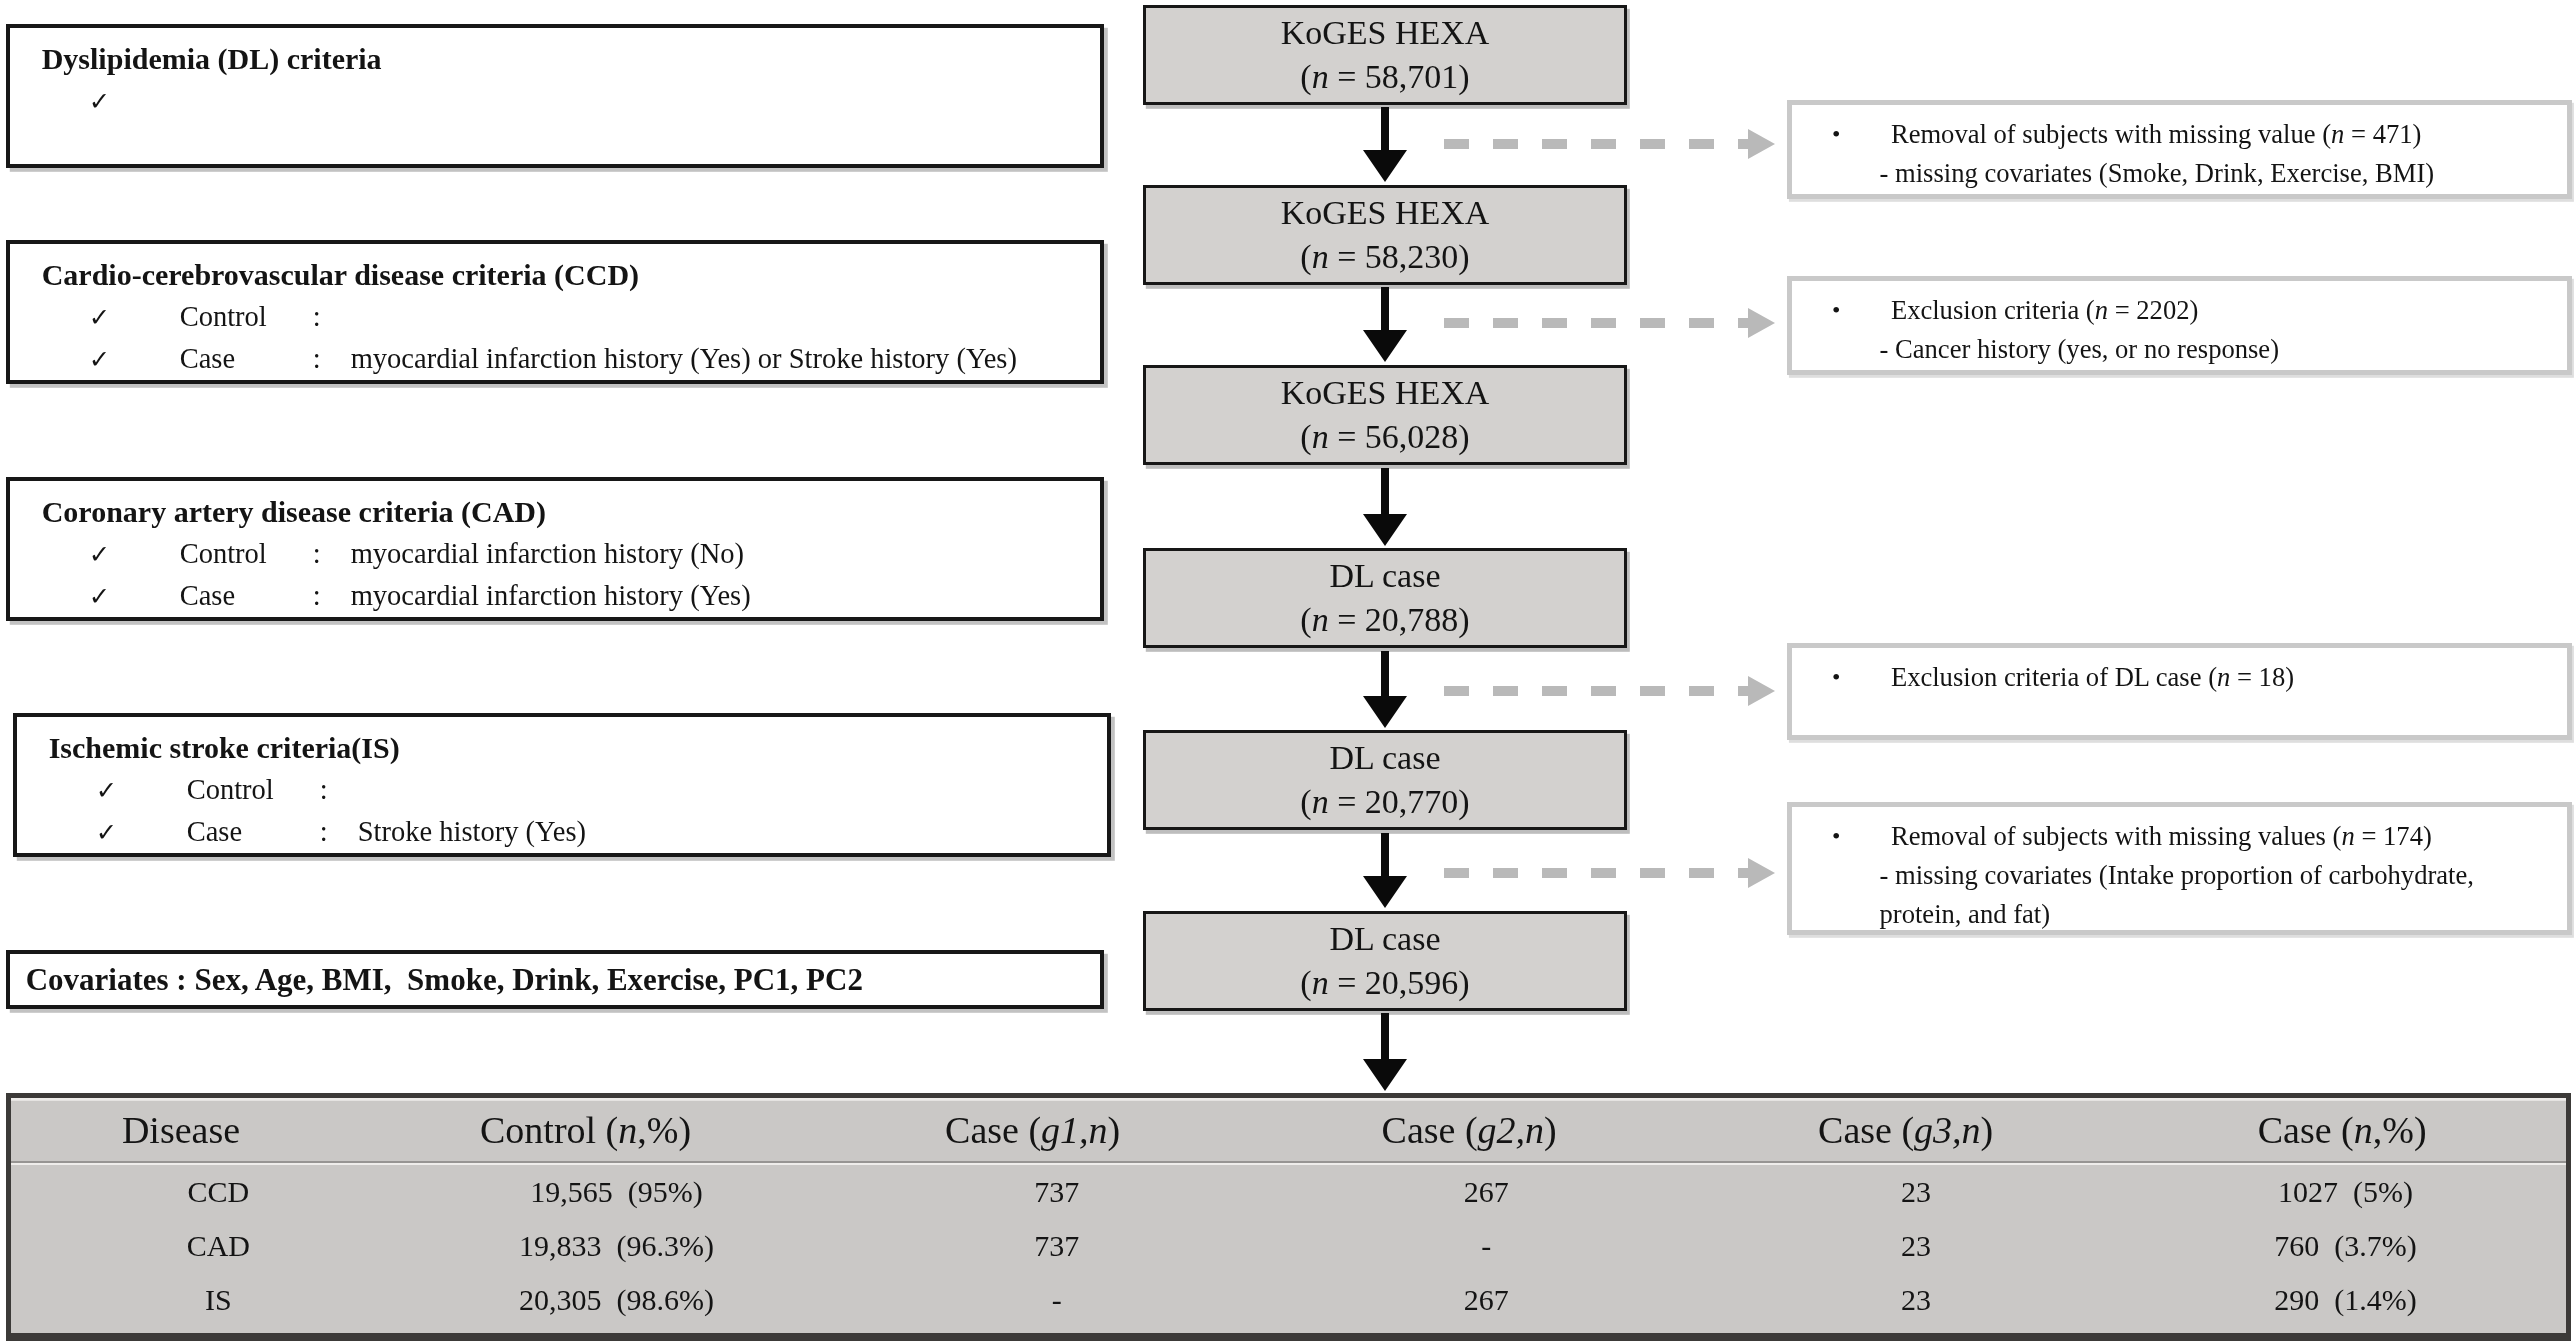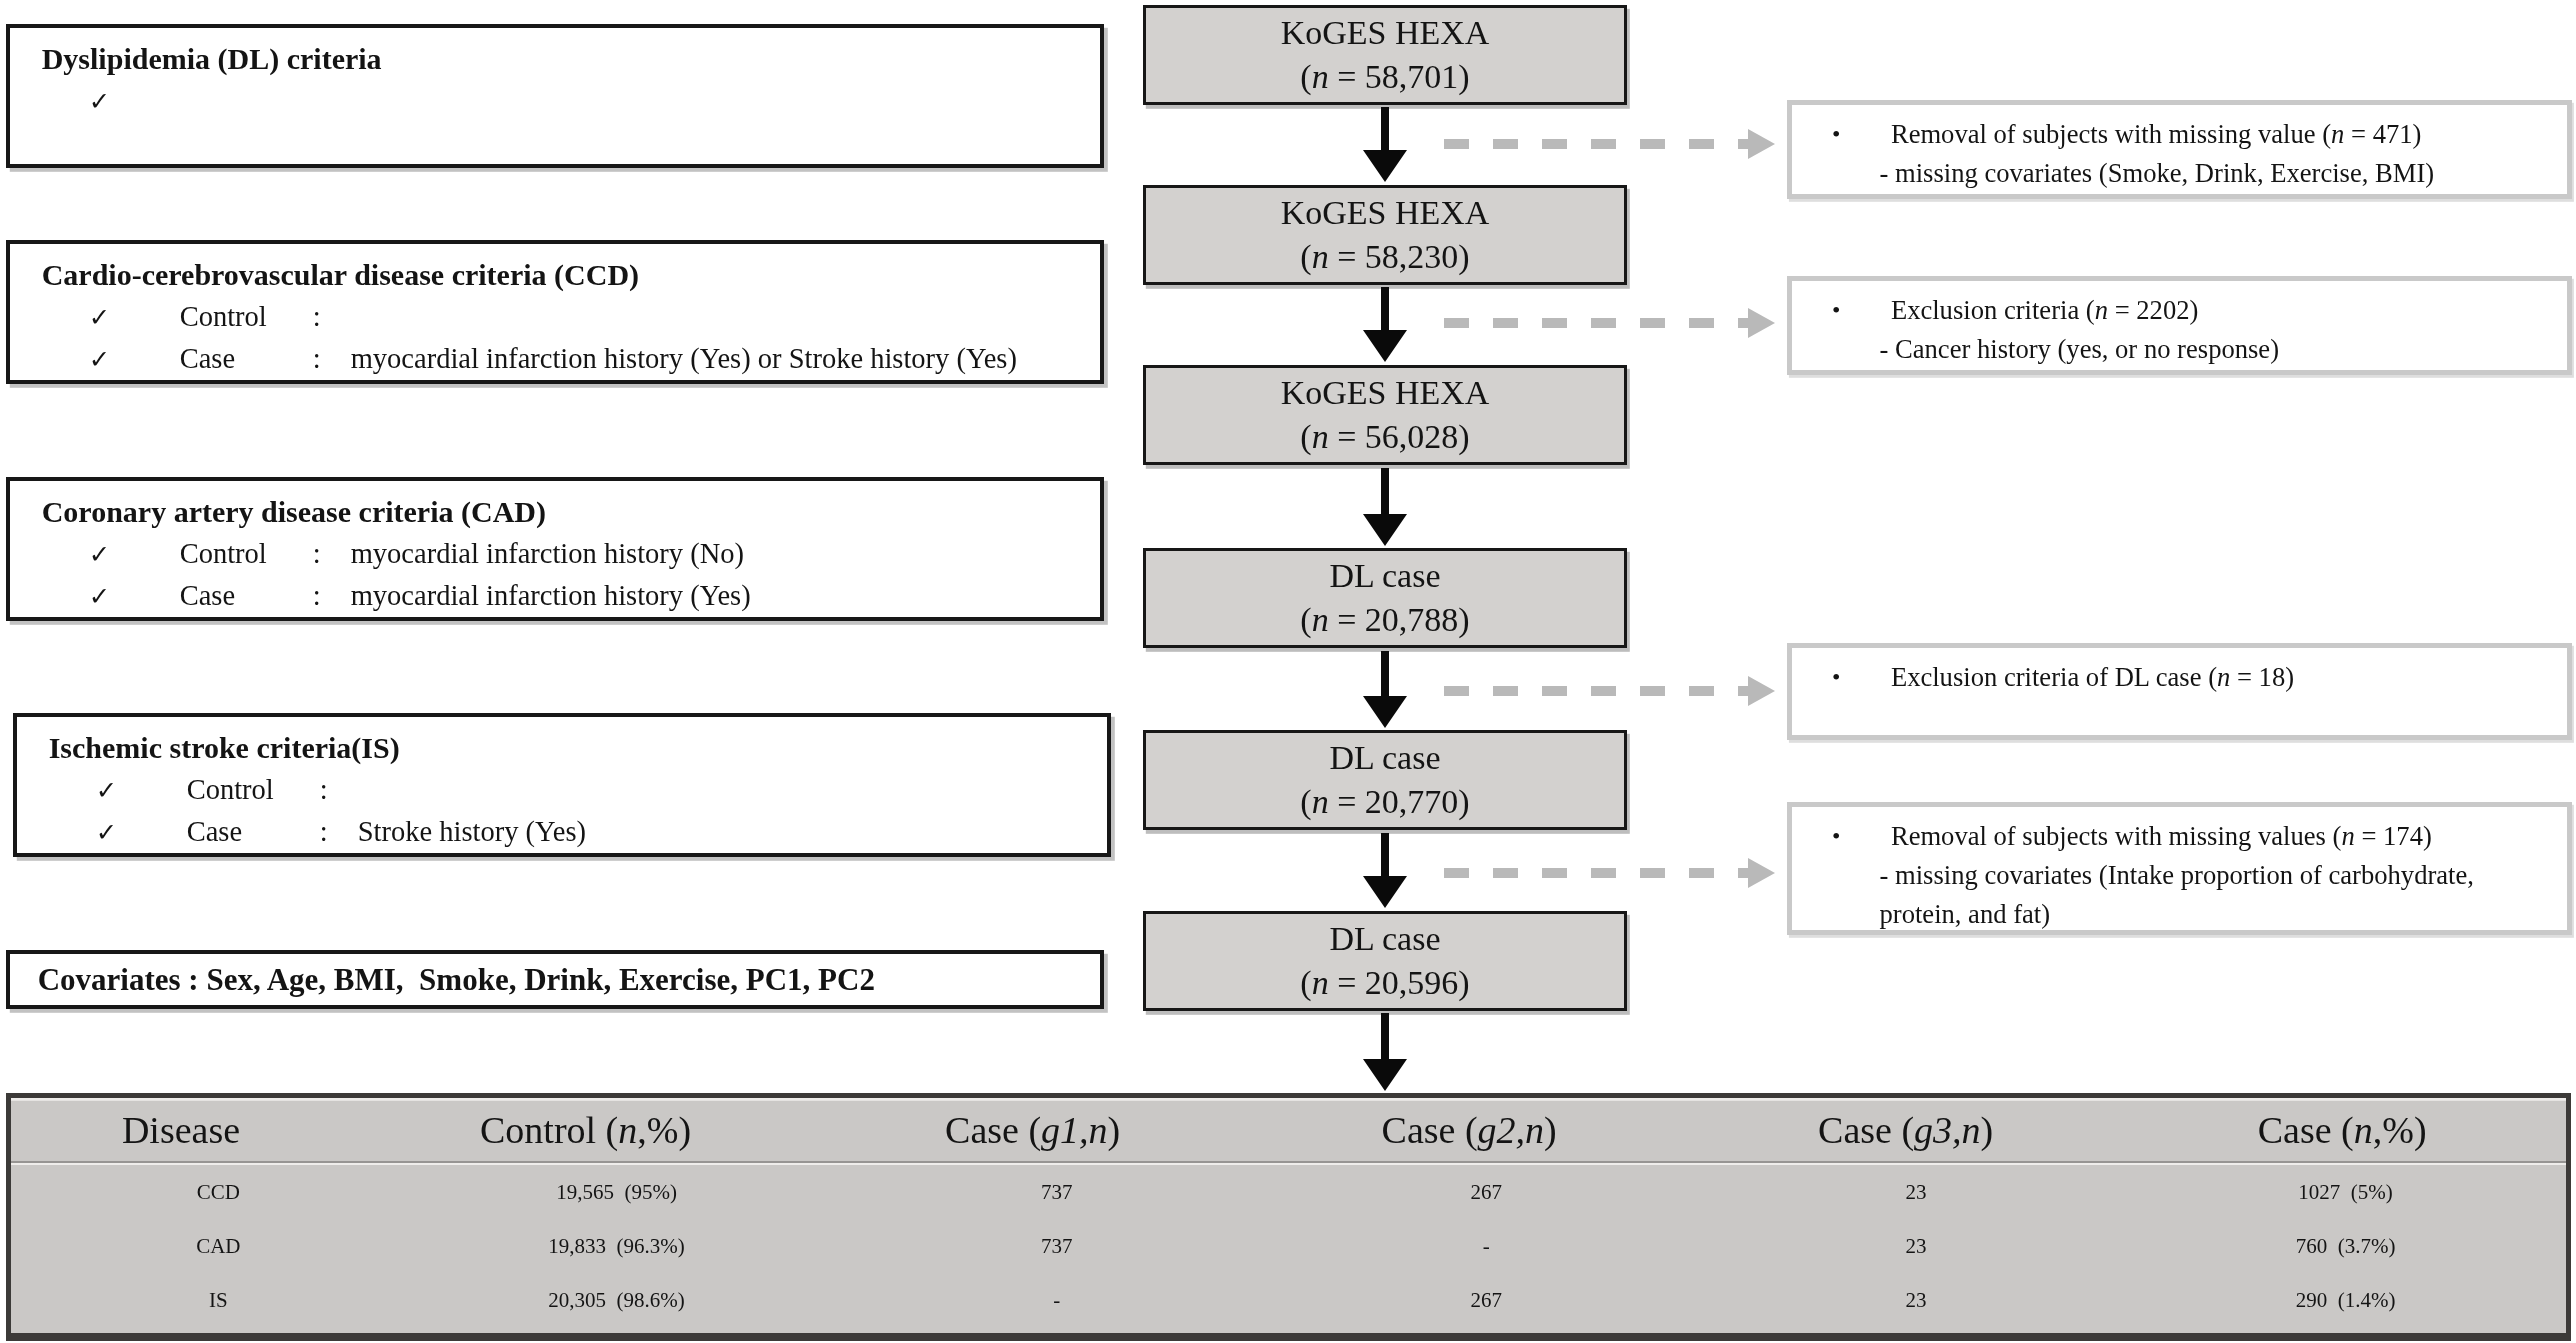--- a/index.html
+++ b/index.html
@@ -16,21 +16,21 @@
   .crit-item{display:flex;font-size:28.5px;line-height:42px;}
   .chk{flex:0 0 138px;padding-left:47px;box-sizing:border-box;
        font-family:"DejaVu Sans",sans-serif;font-size:25.6px;}
   .lbl{flex:0 0 133px;}
   .col{flex:0 0 38px;}
   .txt{flex:1;white-space:pre-wrap;}
 
   .cov{position:absolute;left:5.7px;top:950px;width:1098px;height:59px;background:#ffffff;
        border:4.7px solid #171717;box-sizing:border-box;
        box-shadow:3.8px 3.8px 0 rgba(120,120,120,0.45);
-       display:flex;align-items:center;padding-left:28px;
+       display:flex;align-items:center;padding-left:16px;
        font-weight:bold;font-size:31px;}
 
   
   .flow-box{position:absolute;left:1143px;width:484px;height:100px;background:#d3d1cf;
         border:3.8px solid #171717;box-sizing:border-box;
         box-shadow:2.8px 3.8px 0 rgba(90,90,90,0.4);
         display:flex;flex-direction:column;align-items:center;justify-content:center;
         font-size:34px;line-height:44px;text-align:center;}
   .fb-l2 span{white-space:pre;}
 
@@ -59,21 +59,21 @@
   .note-sub{margin-left:59px;white-space:pre-wrap;}
 
   
   .table{position:absolute;left:5.7px;top:1093px;width:2565px;height:248px;background:#cac8c6;
          border:5.7px solid #3c3a38;border-bottom-width:8.5px;box-sizing:border-box;
          box-shadow:inset 0 2.8px 0 #eeecea;}
   .thead{display:grid;grid-template-columns:0.8fr 1.1fr 1fr 1.05fr 1fr 1.05fr;height:63px;
          align-items:center;border-bottom:2.8px solid #979593;font-size:38px;}
   .tbody{border-top:2.8px solid #efedeb;}
   .trow{display:grid;grid-template-columns:0.8fr 1.1fr 1fr 1.05fr 1fr 1.05fr;height:54px;
-        align-items:center;font-size:21px;padding-left:40px;}
+        align-items:center;font-size:30px;padding-left:40px;}
   .tcell{text-align:center;white-space:pre;}
 </style>
 </head>
 <body>
 
 <div class="canvas">
 
   <div class="crit" style="top:24px;">
     <div class="crit-title">Dyslipidemia (DL) criteria</div>
     <div class="crit-item">

